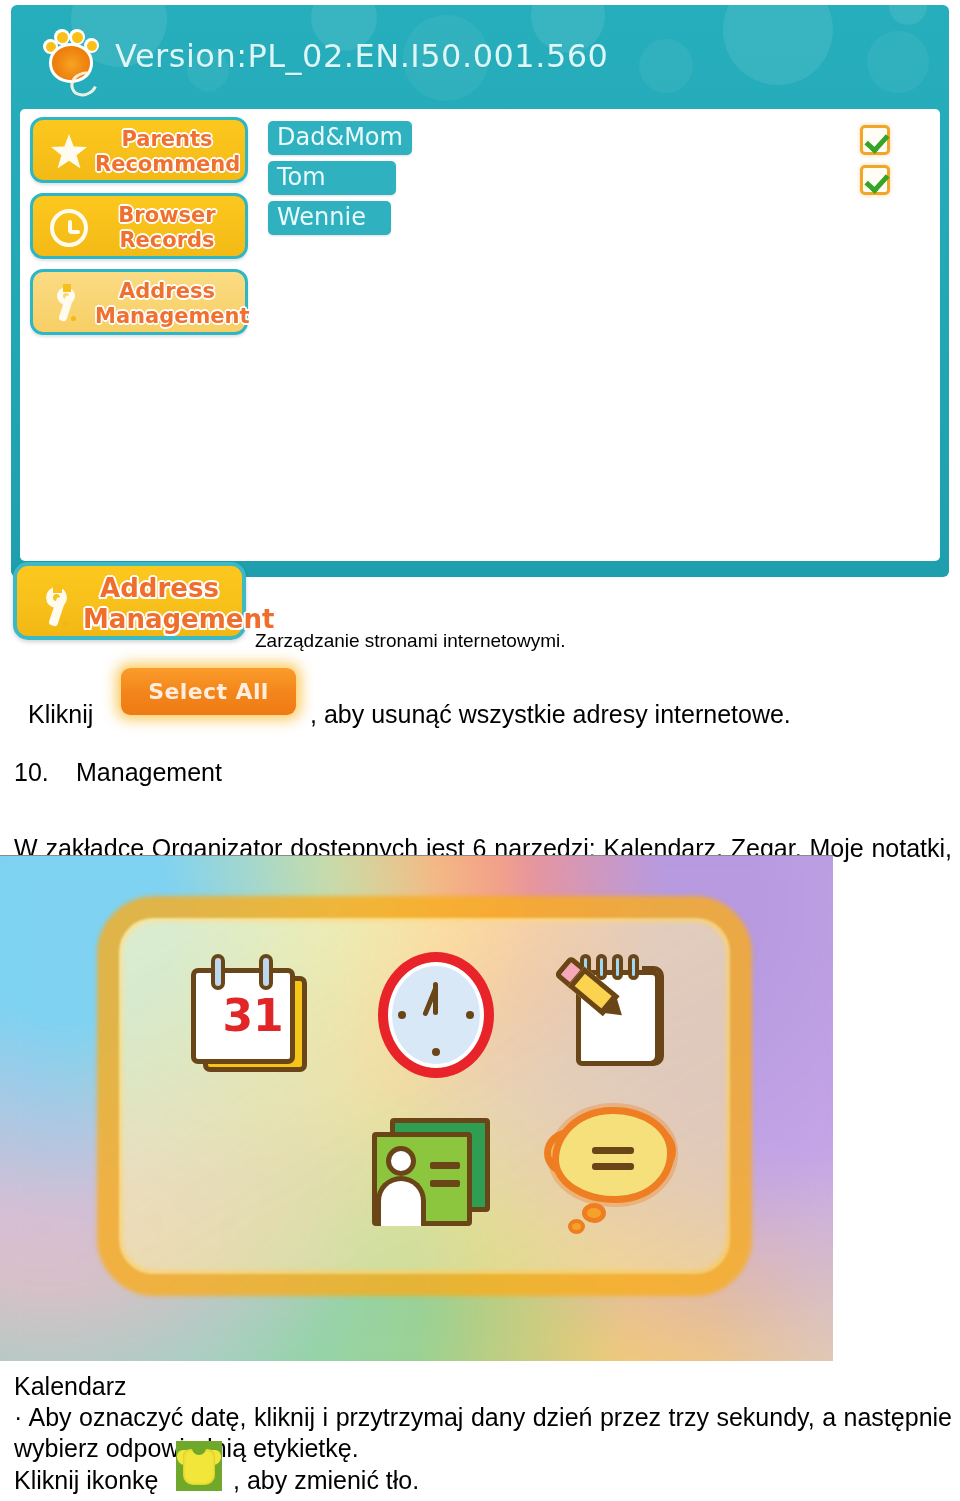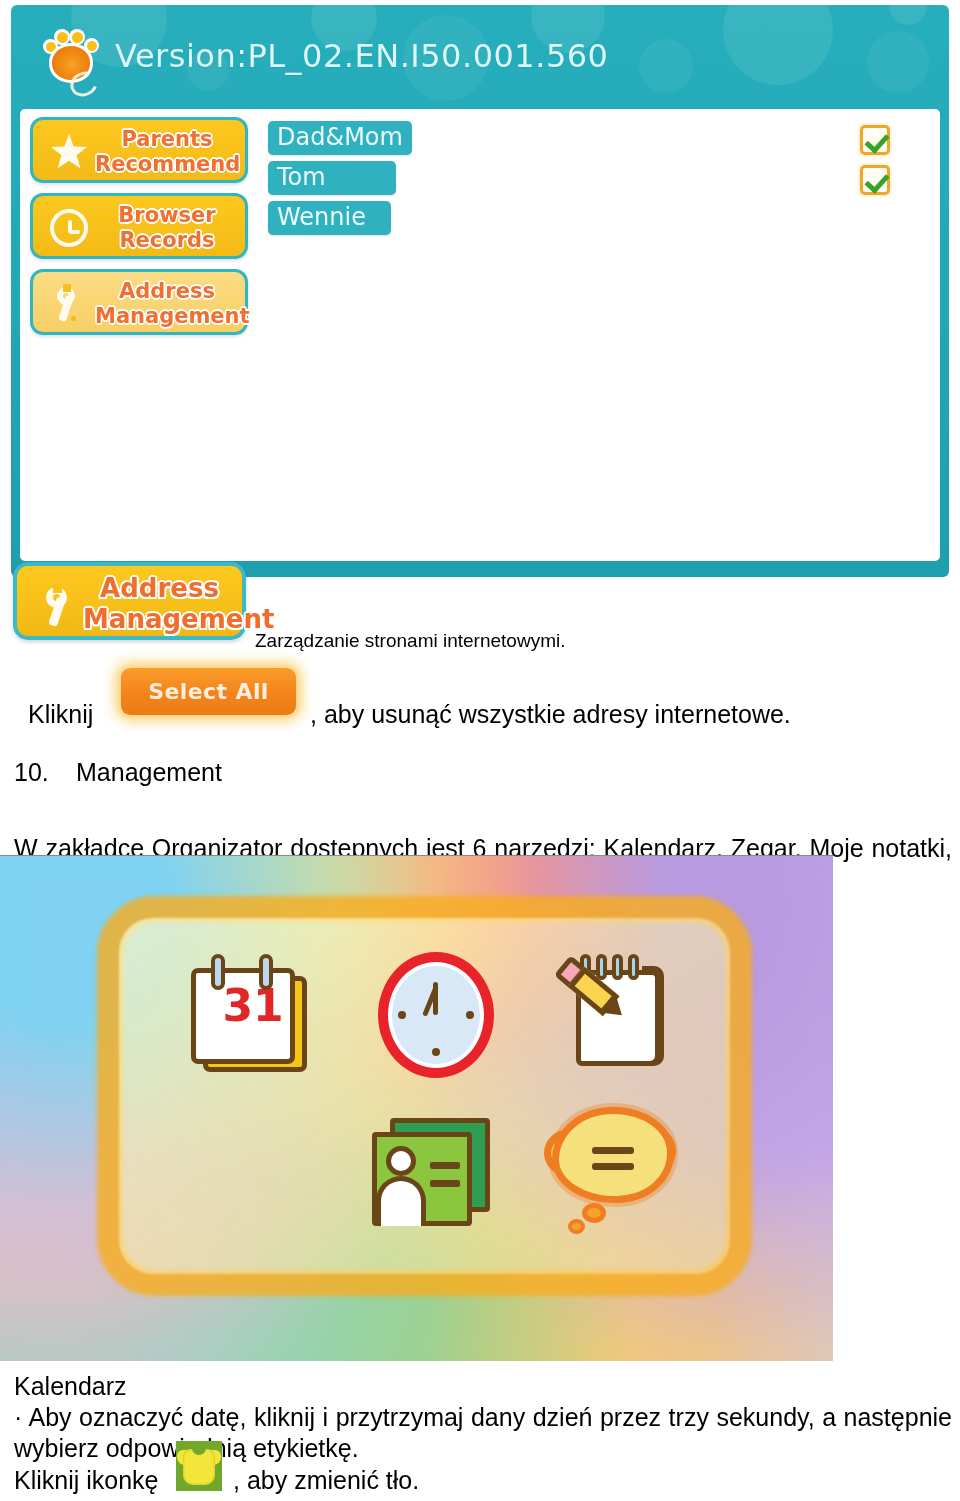--- a/index.html
+++ b/index.html
@@ -223,21 +223,21 @@
   .oc-2{left:225px; top:10px;}
   .oc-3{left:405px; top:10px;}
   .oc-4{left:40px;  top:165px;}
   .oc-5{left:225px; top:168px;}
   .oc-6{left:405px; top:165px;}
 
   
   .i-cal{position:absolute;left:14px;top:8px;width:118px;height:120px;}
   .i-cal .shadow{position:absolute;left:14px;top:22px;width:104px;height:96px;background:#f5c518;border:5px solid #6a4518;border-radius:7px;box-sizing:border-box;}
   .i-cal .page{position:absolute;left:2px;top:14px;width:104px;height:96px;background:#fff;border:5px solid #6a4518;border-radius:7px;box-sizing:border-box;}
-  .i-cal .num{position:absolute;left:2px;top:26px;width:124px;text-align:center;font-family:"DejaVu Sans", sans-serif;font-weight:bold;font-size:44px;color:#e02626;}
+  .i-cal .num{position:absolute;left:2px;top:36px;width:124px;text-align:center;font-family:"DejaVu Sans", sans-serif;font-weight:bold;font-size:44px;color:#e02626;}
   .i-cal .ring{position:absolute;width:14px;height:36px;border-radius:7px;background:#bcd8ef;border:4px solid #6a4518;box-sizing:border-box;}
   .i-cal .ring.a{left:22px;top:0px;}
   .i-cal .ring.b{left:70px;top:0px;}
 
   
   .i-clk{position:absolute;left:18px;top:6px;width:116px;height:126px;}
   .i-clk .rim{position:absolute;inset:0;border-radius:50%;background:#d8e8f7;border:10px solid #e8232a;box-sizing:border-box;box-shadow:inset 0 0 0 4px #fff;}
   .i-clk .hh{position:absolute;left:55px;top:30px;width:5px;height:33px;background:#6a4518;border-radius:3px;transform-origin:50% 100%;transform:rotate(0deg);}
   .i-clk .mh{position:absolute;left:56px;top:34px;width:5px;height:32px;background:#6a4518;border-radius:3px;transform-origin:50% 0%;transform:rotate(22deg);}
   .i-clk .dot{position:absolute;width:8px;height:8px;border-radius:50%;background:#6a4518;}

